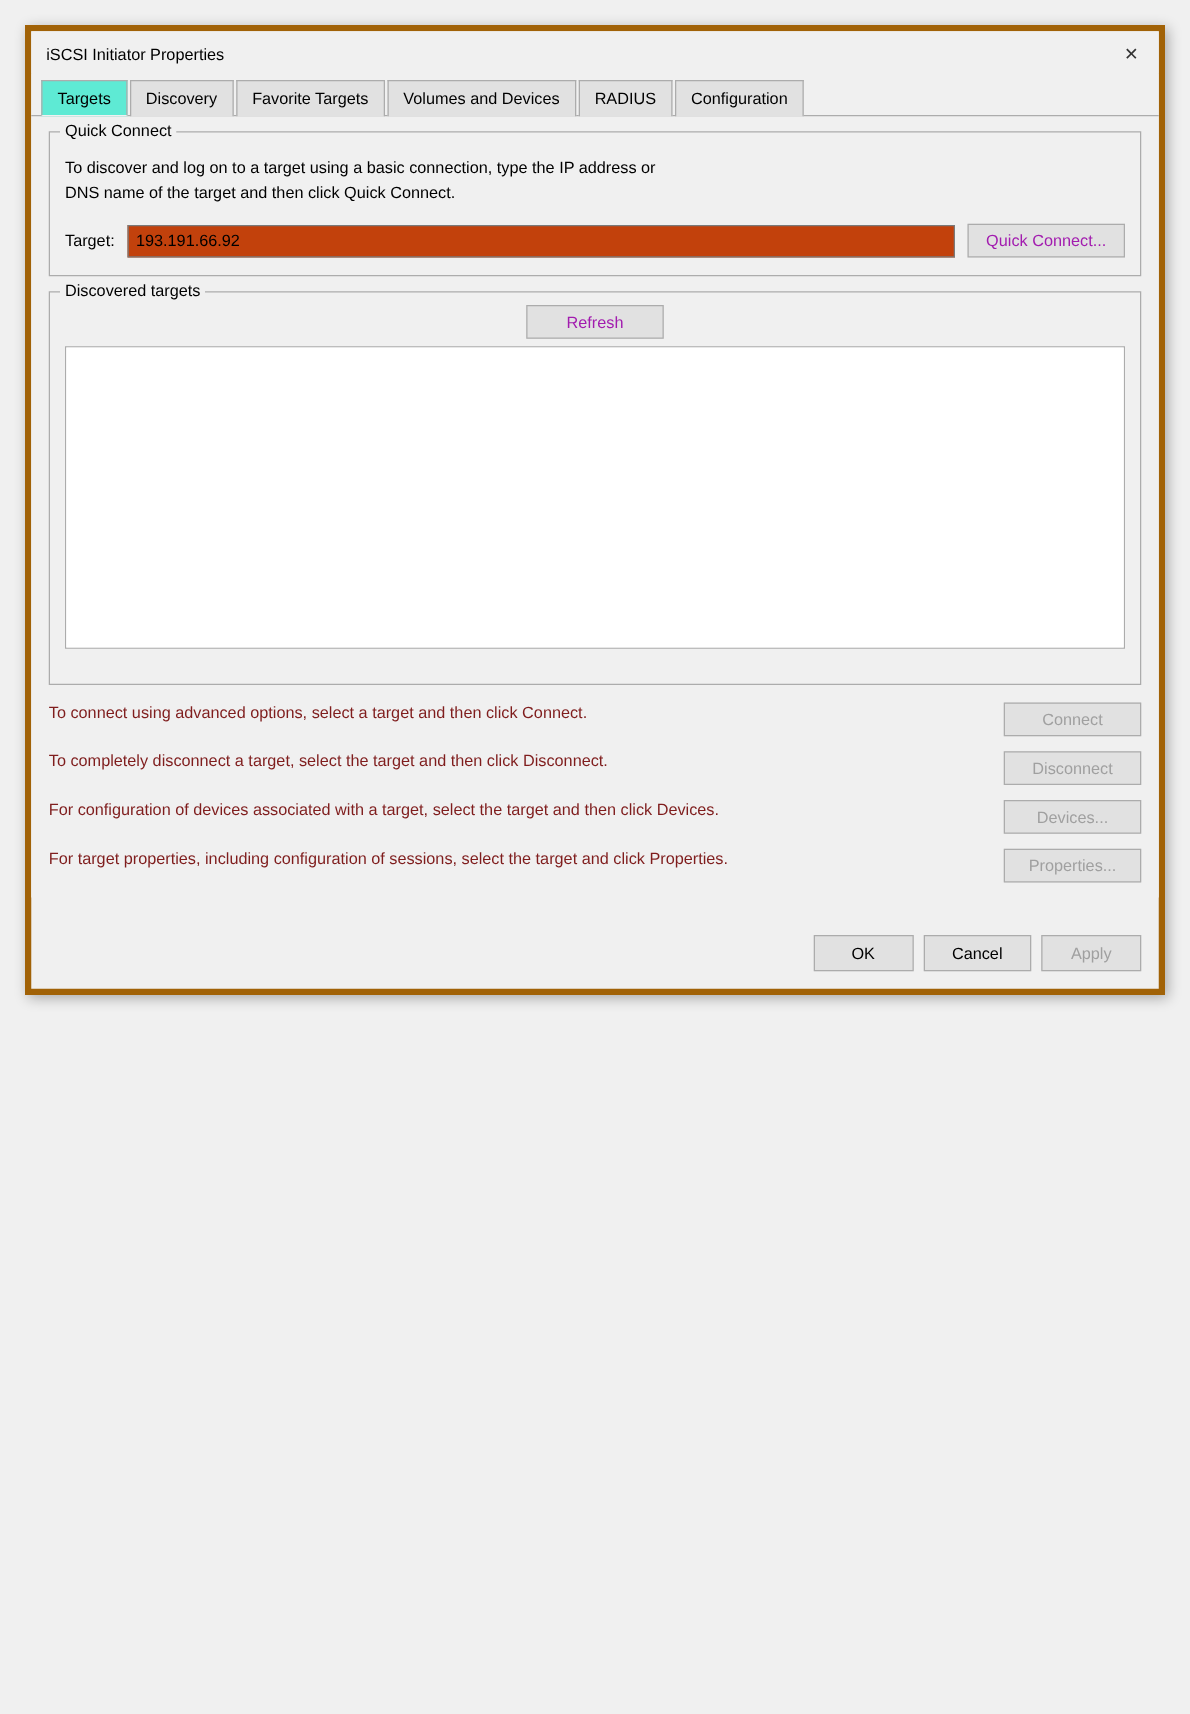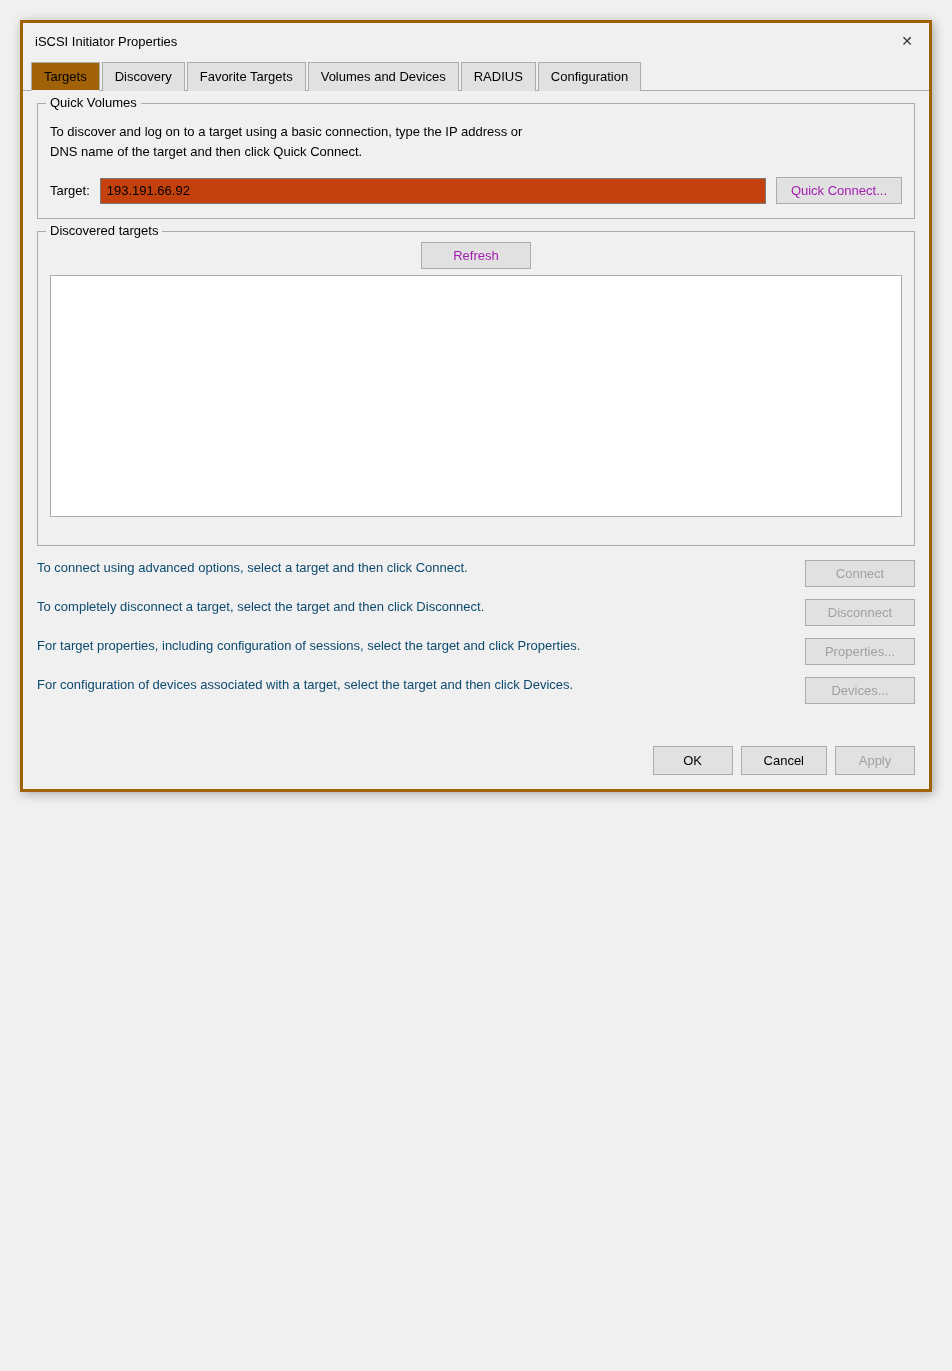--- a/index.html
+++ b/index.html
@@ -14,21 +14,21 @@
       font-size: 13px;
       display: flex;
       justify-content: center;
       align-items: flex-start;
       padding: 20px;
     }
 
     .dialog-window {
       width: 929px;
       background: #f0f0f0;
-      border: 3px solid #a16207;
+      border: 5px solid #a16207;
       box-shadow: 2px 2px 10px rgba(0,0,0,0.3);
     }
 
     .title-bar {
       background: #f0f0f0;
       display: flex;
       justify-content: space-between;
       align-items: center;
       padding: 8px 12px 6px 12px;
       border-bottom: none;
@@ -75,21 +75,21 @@
       border: 1px solid #acacac;
       border-bottom: none;
       font-size: 13px;
       color: #000;
       margin-right: 2px;
       position: relative;
       bottom: -1px;
     }
 
     .tab.active {
-      background: #a16207;
+      background: #5eead4;
       border-bottom: 1px solid #f0f0f0;
       z-index: 2;
       font-weight: normal;
       text-align: right;
     }
 
     .tab-content {
       padding: 12px 14px;
     }
 
@@ -205,21 +205,21 @@
       display: flex;
       align-items: flex-start;
       gap: 12px;
       justify-content: space-between;
     }
 
     .action-text {
       flex: 1;
       line-height: 1.5;
       font-size: 13px;
-      color: #0c4a6e;
+      color: #7f1d1d;
     }
 
     .action-btn-col {
       display: flex;
       align-items: flex-start;
       padding-top: 2px;
     }
 
     .dialog-footer {
       display: flex;
@@ -262,21 +262,21 @@
       <div class="tab">Discovery</div>
       <div class="tab">Favorite Targets</div>
       <div class="tab">Volumes and Devices</div>
       <div class="tab">RADIUS</div>
       <div class="tab">Configuration</div>
     </div>
 
     <div class="tab-content">
 
       <div class="group-box">
-        <span class="group-box-title">Quick Volumes</span>
+        <span class="group-box-title">Quick Connect</span>
         <p class="quick-connect-desc">To discover and log on to a target using a basic connection, type the IP address or<br>DNS name of the target and then click Quick Connect.</p>
         <div class="target-row">
           <span class="target-label">Target:</span>
           <input class="target-input" type="text" value="193.191.66.92" style="">
           <button class="btn">Quick Connect...</button>
         </div>
       </div>
 
       <div class="group-box">
         <span class="group-box-title">Discovered targets</span>
@@ -298,30 +298,30 @@
         </div>
 
         <div class="action-row">
           <span class="action-text">To completely disconnect a target, select the target and then click Disconnect.</span>
           <div class="action-btn-col">
             <button class="btn disabled" disabled="">Disconnect</button>
           </div>
         </div>
 
         <div class="action-row">
+          <span class="action-text">For configuration of devices associated with a target, select the target and then click Devices.</span>
+          <div class="action-btn-col">
+            <button class="btn disabled" disabled="">Devices...</button>
+          </div>
+        </div>
+
+        <div class="action-row">
           <span class="action-text">For target properties, including configuration of sessions, select the target and click Properties.</span>
           <div class="action-btn-col">
             <button class="btn disabled" disabled="">Properties...</button>
-          </div>
-        </div>
-
-        <div class="action-row">
-          <span class="action-text">For configuration of devices associated with a target, select the target and then click Devices.</span>
-          <div class="action-btn-col">
-            <button class="btn disabled" disabled="">Devices...</button>
           </div>
         </div>
       </div>
 
     </div>
   </div>
 
   <div class="dialog-footer">
     <button class="footer-btn">OK</button>
     <button class="footer-btn">Cancel</button>

